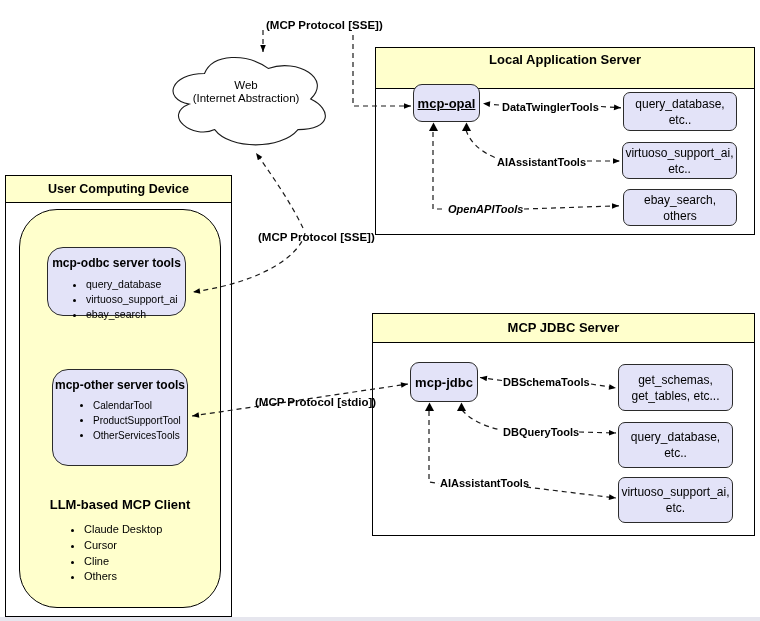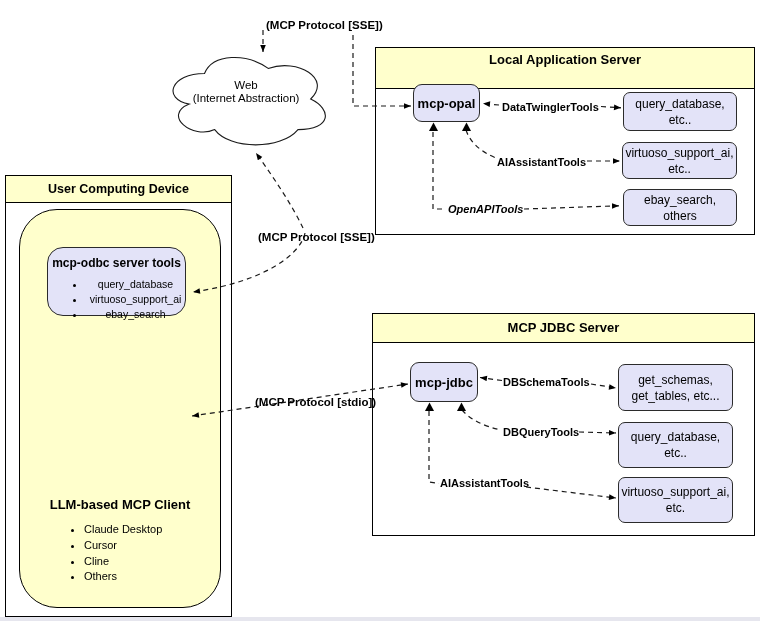--- a/index.html
+++ b/index.html
@@ -33,40 +33,48 @@
 
   <div class="layer-boxes">
 
     <div class="panel" style="left:5px;top:175px;width:227px;height:442px;">
       <div class="panel-header" style="height:27px;line-height:26px;font-size:12.5px;">User Computing Device</div>
       <div class="rounded-yellow" style="left:13px;top:33px;width:202px;height:399px;border-radius:38px;"></div>
     </div>
 
     <div class="node" style="left:47px;top:247px;width:139px;height:69px;border-radius:16px;">
       <div class="inner-title">mcp-odbc server tools</div>
-      <ul class="bullets" style="margin:8px 0 0 38px;font-size:10.5px;line-height:12px;text-align:center;">
+      <ul class="bullets" style="margin:8px 0 0 38px;font-size:10.5px;line-height:12px;text-align:left;">
         <li>query_database</li>
         <li>virtuoso_support_ai</li>
         <li>ebay_search</li>
       </ul>
     </div>
 
+    <div class="node" style="left:52px;top:369px;width:136px;height:97px;border-radius:16px;">
+      <div class="inner-title">mcp-other server tools</div>
+      <ul class="bullets" style="margin:8px 0 0 40px;font-size:10px;line-height:12px;text-align:left;">
+        <li>CalendarTool</li>
+        <li>ProductSupportTool</li>
+        <li>OtherServicesTools</li>
+      </ul>
+    </div>
 
     <div class="abs" style="left:28px;top:497px;width:184px;text-align:center;font-weight:bold;font-size:13px;">LLM-based MCP Client</div>
     <ul class="bullets abs" style="left:84px;top:524px;font-size:11px;line-height:11.8px;">
       <li style="margin-bottom:4px;">Claude Desktop</li>
       <li style="margin-bottom:4px;">Cursor</li>
       <li style="margin-bottom:4px;">Cline</li>
       <li>Others</li>
     </ul>
 
     <div class="panel" style="left:375px;top:47px;width:380px;height:188px;">
       <div class="panel-header" style="height:41px;line-height:24px;font-size:13px;">Local Application Server</div>
     </div>
-    <div class="node hub" style="left:413px;top:84px;width:67px;height:38px;line-height:37px;">mcp-opal</div>
+    <div class="node hub" style="left:413px;top:84px;width:67px;height:38px;line-height:37px;text-decoration:underline;">mcp-opal</div>
 
     <div class="node tool-box" style="left:623px;top:92px;width:114px;height:39px;">
       <span>query_database,</span>
       <span>etc..</span>
     </div>
     <div class="node tool-box" style="left:622px;top:142px;width:115px;height:37px;">
       <span>virtuoso_support_ai,</span>
       <span>etc..</span>
     </div>
     <div class="node tool-box" style="left:623px;top:189px;width:114px;height:37px;">

